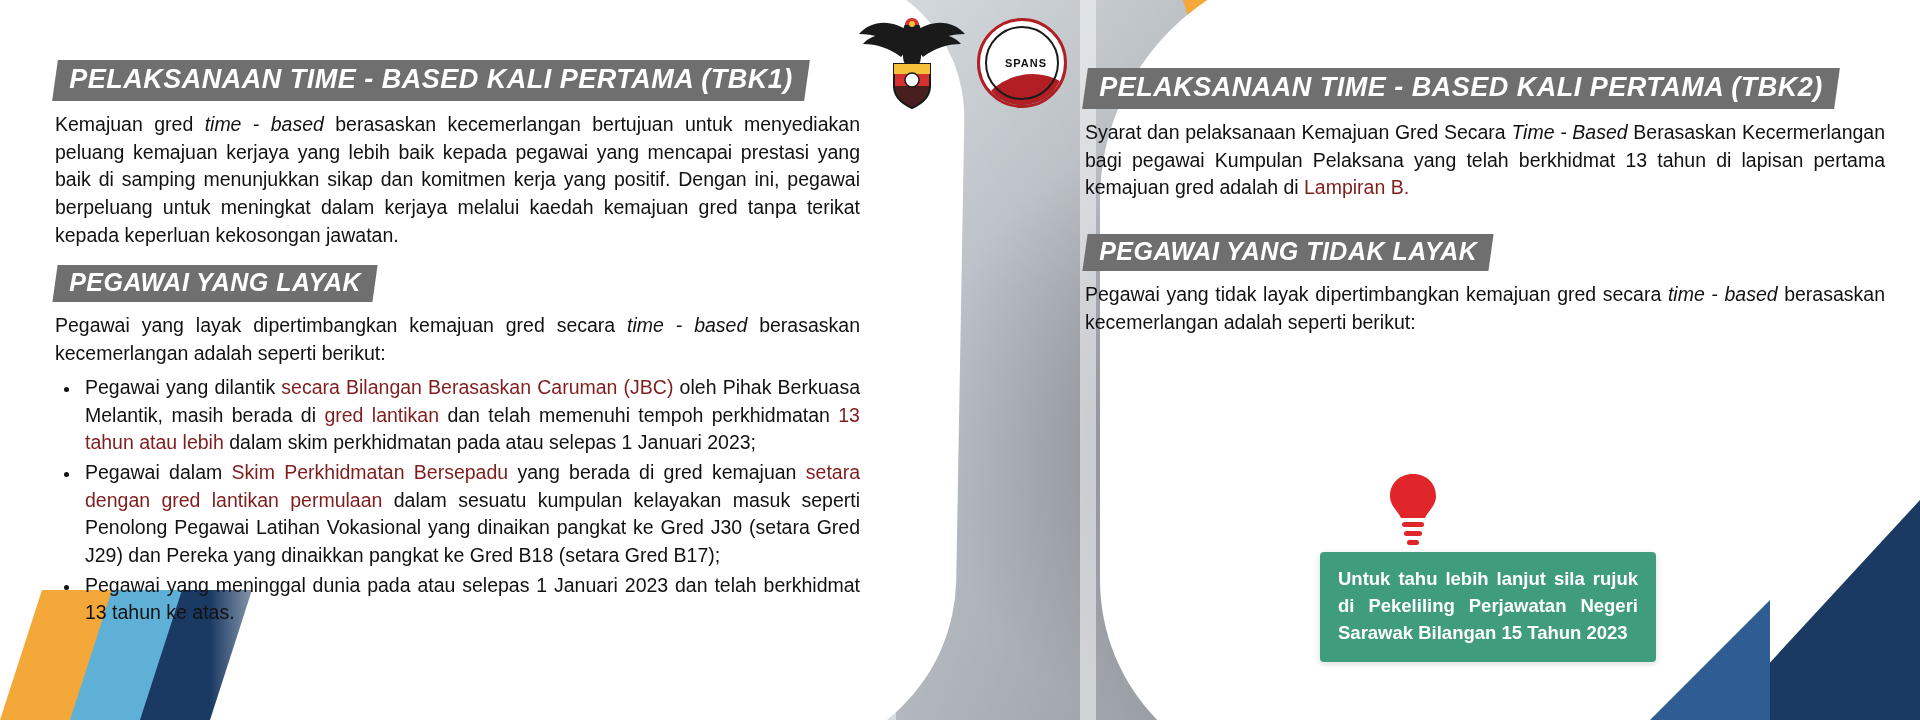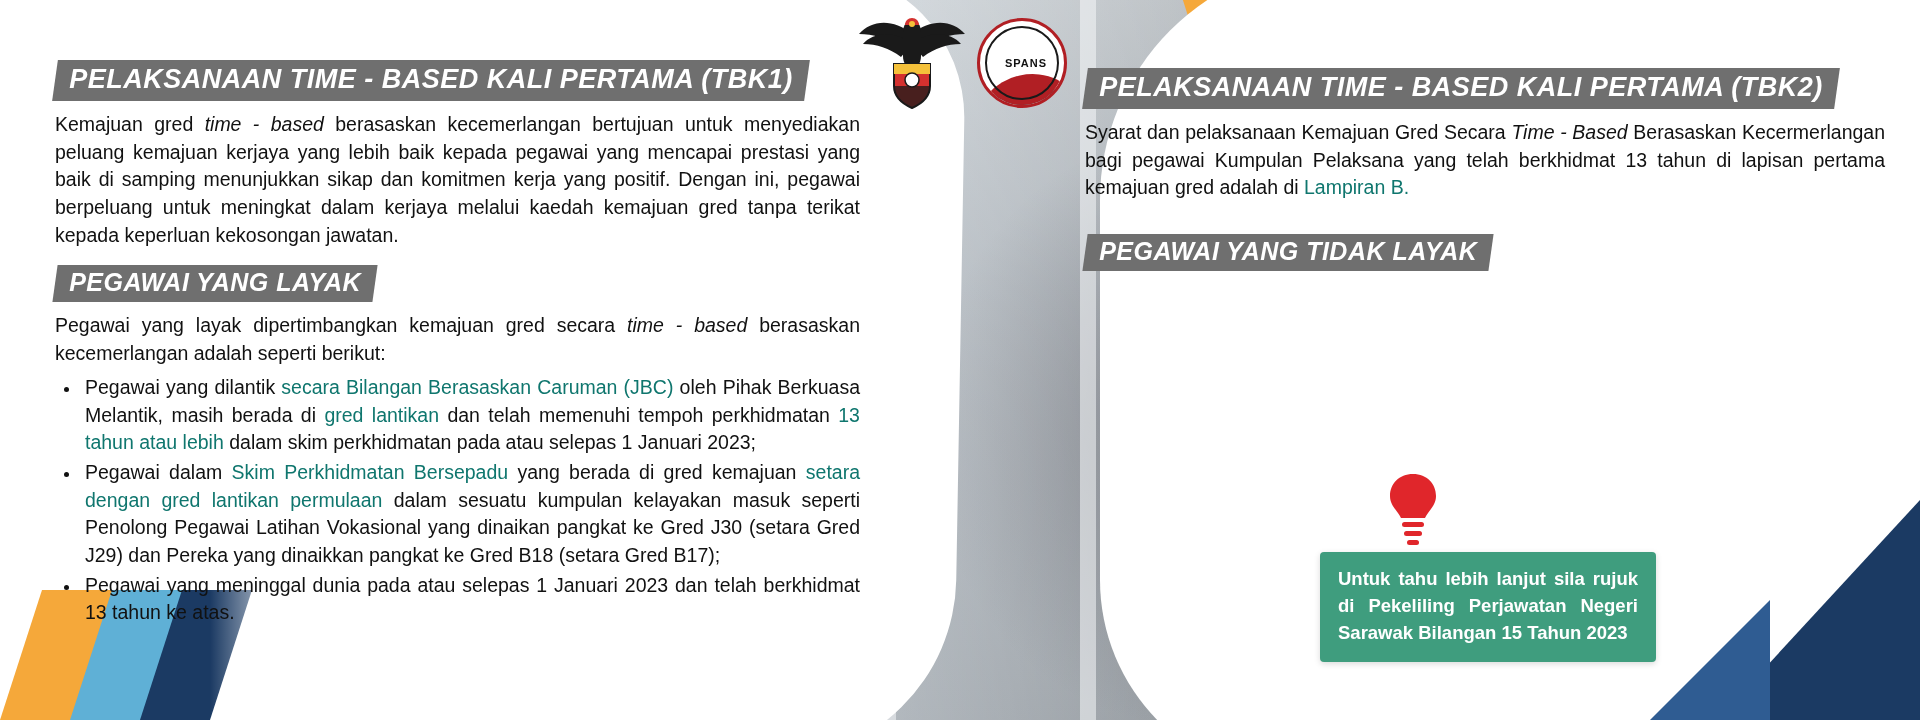--- a/index.html
+++ b/index.html
@@ -218,21 +218,21 @@
   p.body, li {
     font-size: 19.5px;
     line-height: 1.42;
     color: #111111;
     text-align: justify;
     font-weight: normal;
     margin: 0;
   }
   p.body { margin-top: 10px; }
   .ital { font-style: italic; }
-  .red { color: #0f766e; }
+  .red { color: #7f1d1d; }
   ul.bullets {
     margin: 6px 0 0 0;
     padding-left: 26px;
   }
   ul.bullets li {
     margin-bottom: 2px;
     padding-left: 4px;
   }
   ul.bullets li::marker { font-size: 18px; }
 
@@ -357,20 +357,23 @@
       Syarat dan pelaksanaan Kemajuan Gred Secara <span class="ital">Time - Based</span> Berasaskan Kecermerlangan bagi pegawai Kumpulan Pelaksana yang telah berkhidmat 13 tahun di lapisan pertama kemajuan gred adalah di <span class="red">Lampiran B.</span>
     </p>
 
     <div class="spacer-16"></div>
     <div class="spacer-16"></div>
 
     <div class="heading heading-sub">
       <span>PEGAWAI YANG TIDAK LAYAK</span>
     </div>
 
+    <p class="body">
+      Pegawai yang tidak layak dipertimbangkan kemajuan gred secara <span class="ital">time - based</span> berasaskan kecemerlangan adalah seperti berikut:
+    </p>
 
   </div>
 
   <div class="bulb">
     <svg viewBox="0 0 70 80" width="70" height="80">
       <path d="M35 4 C21 4, 12 14, 12 26 C12 36, 20 41, 23 48 L47 48 C50 41, 58 36, 58 26 C58 14, 49 4, 35 4 Z" fill="#e0262b"></path>
       <rect x="24" y="52" width="22" height="5" rx="2.5" fill="#e0262b"></rect>
       <rect x="26" y="61" width="18" height="5" rx="2.5" fill="#e0262b"></rect>
       <rect x="29" y="70" width="12" height="5" rx="2.5" fill="#e0262b"></rect>
     </svg>

